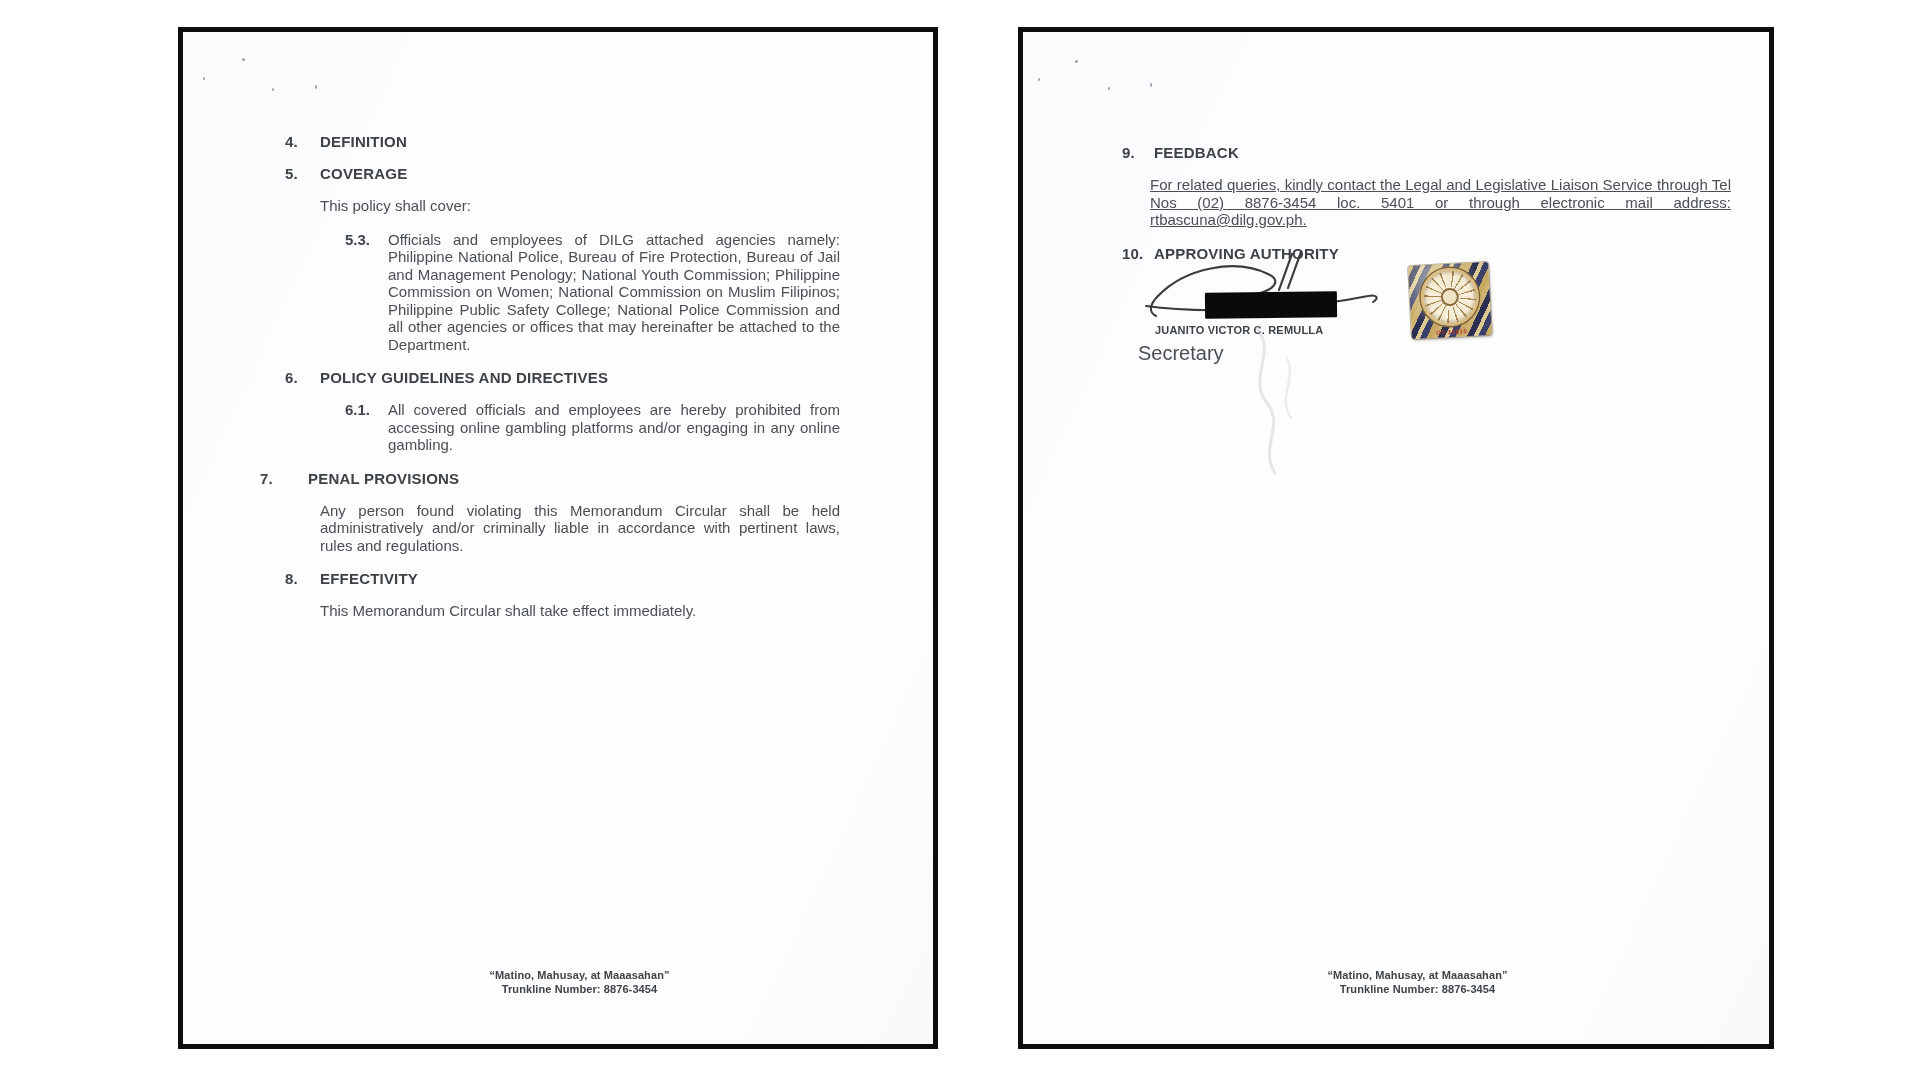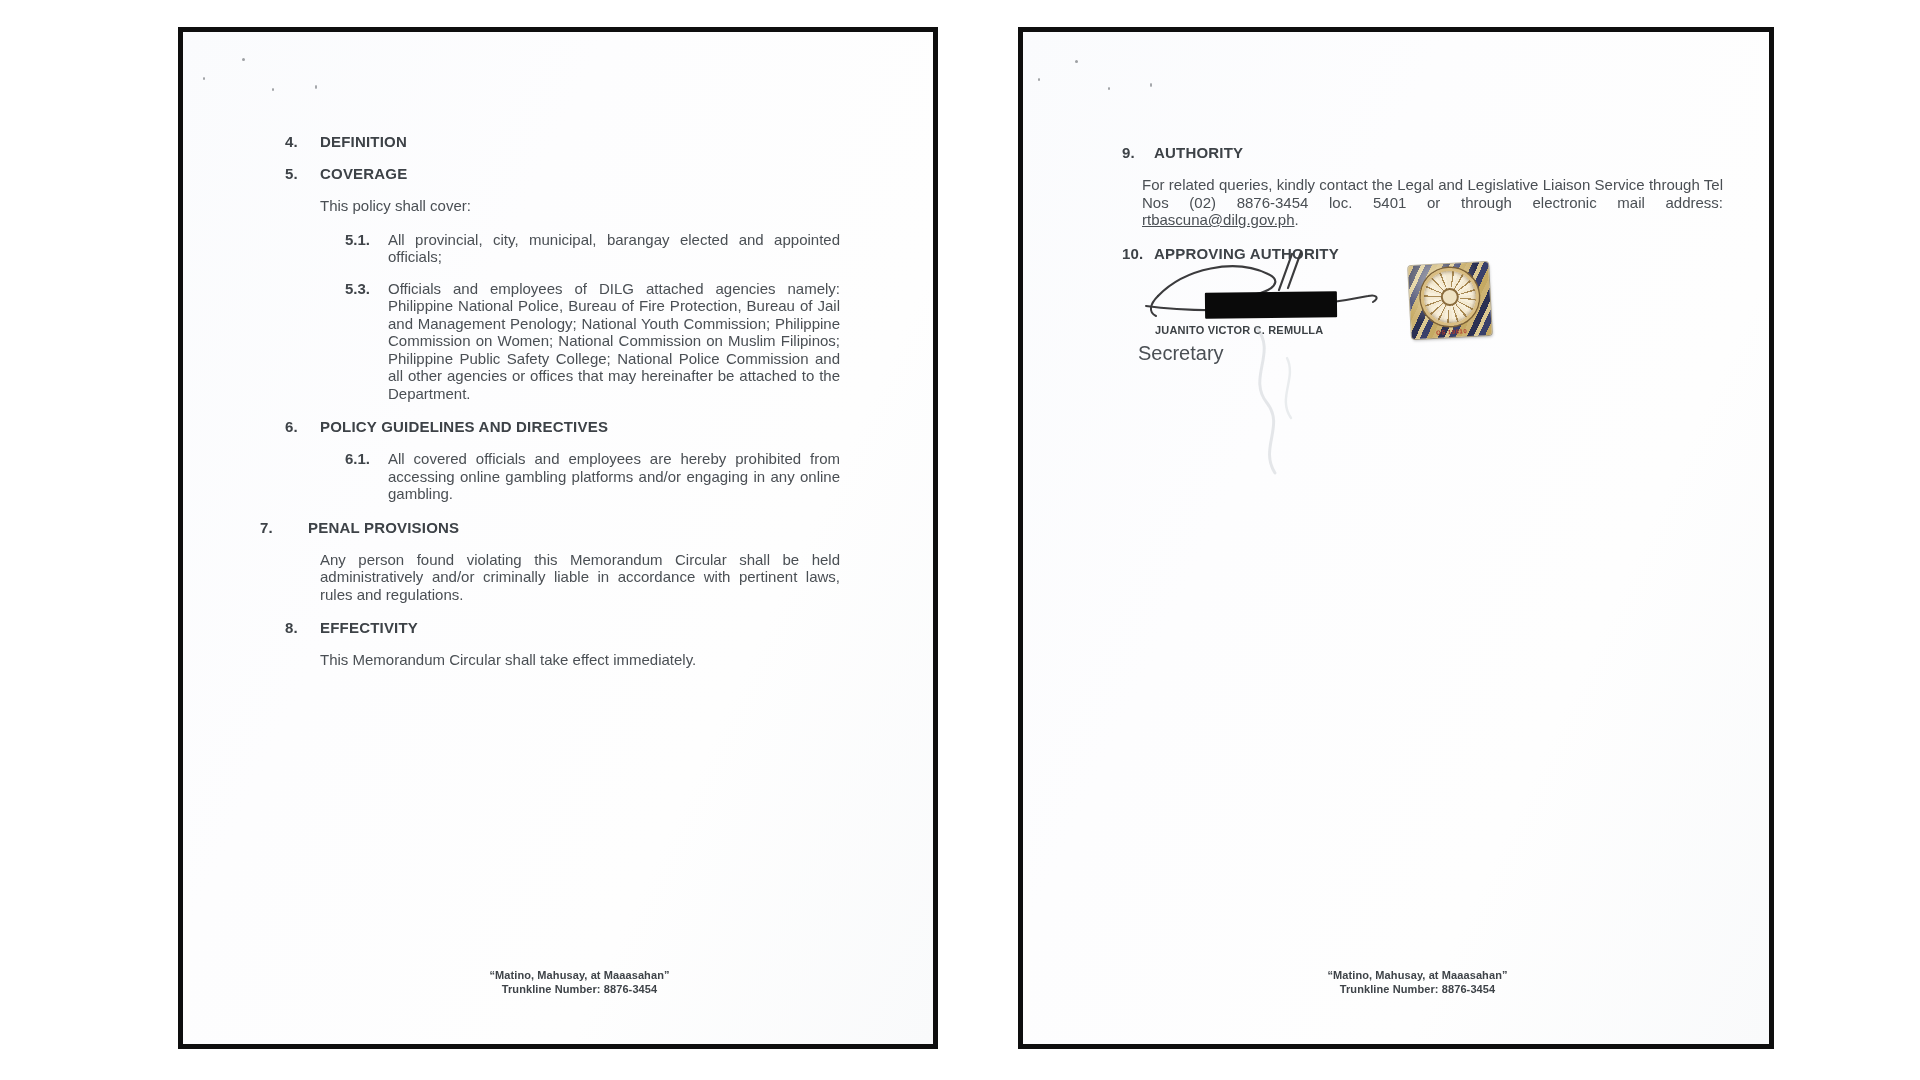--- a/index.html
+++ b/index.html
@@ -31,21 +31,21 @@
   .sec .num { flex:none; width:35px; }
   .content-r .sec .num { width:32px; }
   .sec-tight { margin-left:-25px; }
   .sec-tight .num { width:48px; padding-left:0; }
 
   .para {
     margin:0 0 16px 35px; width:520px;
     font-size:15px; line-height:17.5px; color:#4a4f54;
     text-align:justify; text-justify:inter-word;
   }
-  .content-r .para { margin-left:20px; width:581px; }
+  .content-r .para { margin-left:28px; width:581px;text-decoration:underline; }
 
   .sub {
     display:flex; margin:0 0 14px 60px; width:495px;
     font-size:15px; line-height:17.5px; color:#4a4f54;
   }
   .sub .snum { flex:none; width:43px; font-weight:bold; color:#40454a; }
   .sub .stext { width:452px; text-align:justify; text-justify:inter-word; }
 
   .email { text-decoration:underline; }
 
@@ -114,24 +114,20 @@
       <span>DEFINITION</span>
     </div>
 
     <div class="sec">
       <span class="num">5.</span>
       <span>COVERAGE</span>
     </div>
     <p class="para">This policy shall cover:</p>
 
     <div class="sub">
-      <span class="snum">5.1.</span>
-      <span class="stext">All provincial, city, municipal, barangay elected and appointed officials;</span>
-    </div>
-    <div class="sub">
       <span class="snum">5.3.</span>
       <span class="stext">Officials and employees of DILG attached agencies namely: Philippine National Police, Bureau of Fire Protection, Bureau of Jail and Management Penology; National Youth Commission; Philippine Commission on Women; National Commission on Muslim Filipinos; Philippine Public Safety College; National Police Commission and all other agencies or offices that may hereinafter be attached to the Department.</span>
     </div>
 
     <div class="sec" style="margin-top:16px;">
       <span class="num">6.</span>
       <span>POLICY GUIDELINES AND DIRECTIVES</span>
     </div>
     <div class="sub">
       <span class="snum">6.1.</span>
@@ -160,21 +156,21 @@
 <div class="page page-right">
   <div class="speck" style="left:52px; top:28px; width:3px; height:3px;"></div>
   <div class="speck" style="left:15px; top:46px; width:2px; height:3px;"></div>
   <div class="speck" style="left:85px; top:55px; width:2px; height:3px;"></div>
   <div class="speck" style="left:127px; top:51px; width:2px; height:4px;"></div>
 
   <div class="content-r">
 
     <div class="sec">
       <span class="num">9.</span>
-      <span>AUTHORITY</span>
+      <span>FEEDBACK</span>
     </div>
     <p class="para"><span>For related queries, kindly contact the Legal and Legislative Liaison Service through Tel Nos (02) 8876-3454 loc. 5401 or through electronic mail address: </span><span class="email">rtbascuna@dilg.gov.ph</span><span>.</span></p>
 
     <div class="sec" style="margin-top:15px;">
       <span class="num">10.</span>
       <span>APPROVING AUTHORITY</span>
     </div>
   </div>
 
   <div class="sig-area">

